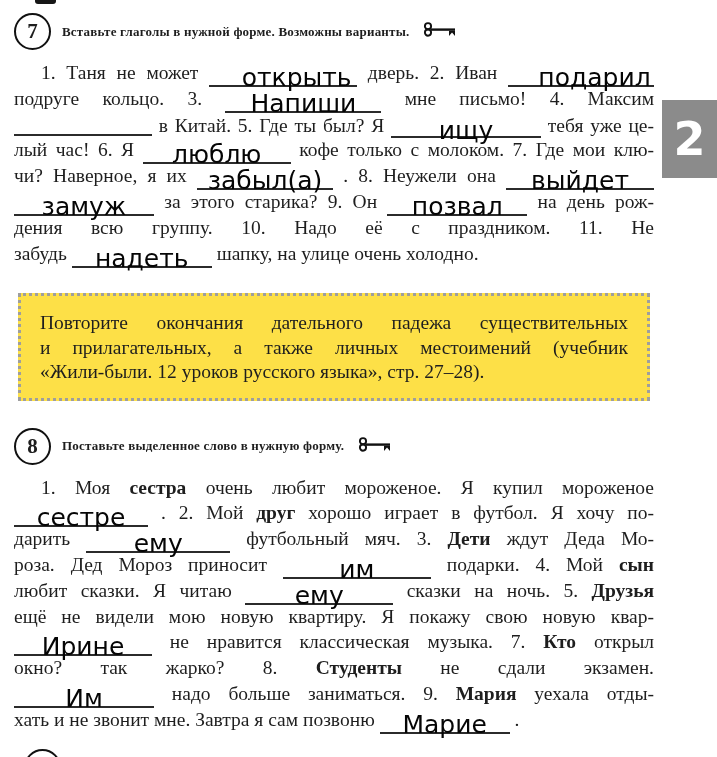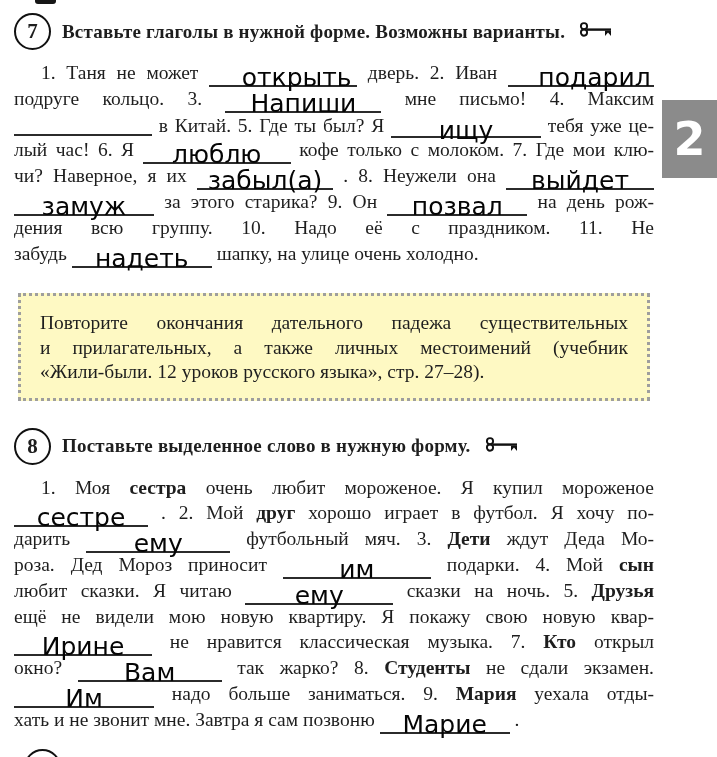--- a/index.html
+++ b/index.html
@@ -12,21 +12,21 @@
     color:#1e1e1e;
   }
   .content{width:640px;margin-left:14px;}
   
   .ex-head{display:flex;align-items:center;gap:11px;}
   .num-circle{
     flex:0 0 auto;width:33px;height:33px;border:2.5px solid #111;border-radius:50%;
     display:flex;align-items:center;justify-content:center;
     font-weight:bold;font-size:21px;background:#fff;
   }
-  .ex-title{font-weight:bold;font-size:19px;letter-spacing:.2px;}
+  .ex-title{font-weight:bold;font-size:13px;letter-spacing:.2px;}
   .key-icon{flex:0 0 auto;margin-left:2px;margin-top:-4px;}
   
   .ex-body{margin-top:10px;}
   .line{
     font-size:19.5px;
     height:25.8px;line-height:25.8px;
     text-align:justify;text-align-last:justify;
     white-space:nowrap;
   }
   .line.last{text-align-last:left;}
@@ -41,21 +41,21 @@
   }
   .hw{
     font-family:"DejaVu Sans", sans-serif;
     font-size:25px;line-height:1;color:#050505;
     position:relative;top:5px;white-space:nowrap;
   }
   
   .review-box{
     margin:27px 0 0 4px;
     width:588px;
-    background:#fef9c3;
+    background:#fde047;
     border:3px dotted #9e9e9e;
     padding:15px 19px 13px 19px;
   }
   .box-line{
     font-size:19.5px;height:24.4px;line-height:24.4px;
     text-align:justify;text-align-last:justify;white-space:nowrap;
   }
   .box-line.last{text-align-last:left;}
   .ex-head.second{margin-top:27px;}
   
@@ -153,23 +153,21 @@
         <div class="line"><span>роза. Дед Мороз приносит </span><span class="blank" style="width: 148px;">
             <span class="hw">им</span>
           </span><span> подарки. 4. Мой </span><span class="bold">сын</span></div>
         <div class="line"><span>любит сказки. Я читаю </span><span class="blank" style="width: 148px;">
             <span class="hw">ему</span>
           </span><span> сказки на ночь. 5. </span><span class="bold">Друзья</span></div>
         <div class="line"><span>ещё не видели мою новую квартиру. Я покажу свою новую квар-</span></div>
         <div class="line"><span class="blank" style="width: 138px;">
             <span class="hw">Ирине</span>
           </span><span> не нравится классическая музыка. 7. </span><span class="bold">Кто</span><span> открыл</span></div>
-        <div class="line"><span>окно? </span><span class="blank" style="width: 144px;">
-            <span class="hw">Вам</span>
-          </span><span> так жарко? 8. </span><span class="bold">Студенты</span><span> не сдали экзамен.</span></div>
+        <div class="line"><span>окно? </span><span> так жарко? 8. </span><span class="bold">Студенты</span><span> не сдали экзамен.</span></div>
         <div class="line"><span class="blank" style="width: 140px;">
             <span class="hw">Им</span>
           </span><span> надо больше заниматься. 9. </span><span class="bold">Мария</span><span> уехала отды-</span></div>
         <div class="line last"><span>хать и не звонит мне. Завтра я сам позвоню </span><span class="blank" style="width: 130px;">
             <span class="hw">Марие</span>
           </span><span> .</span></div>
       </div>
 
   </div>
 

